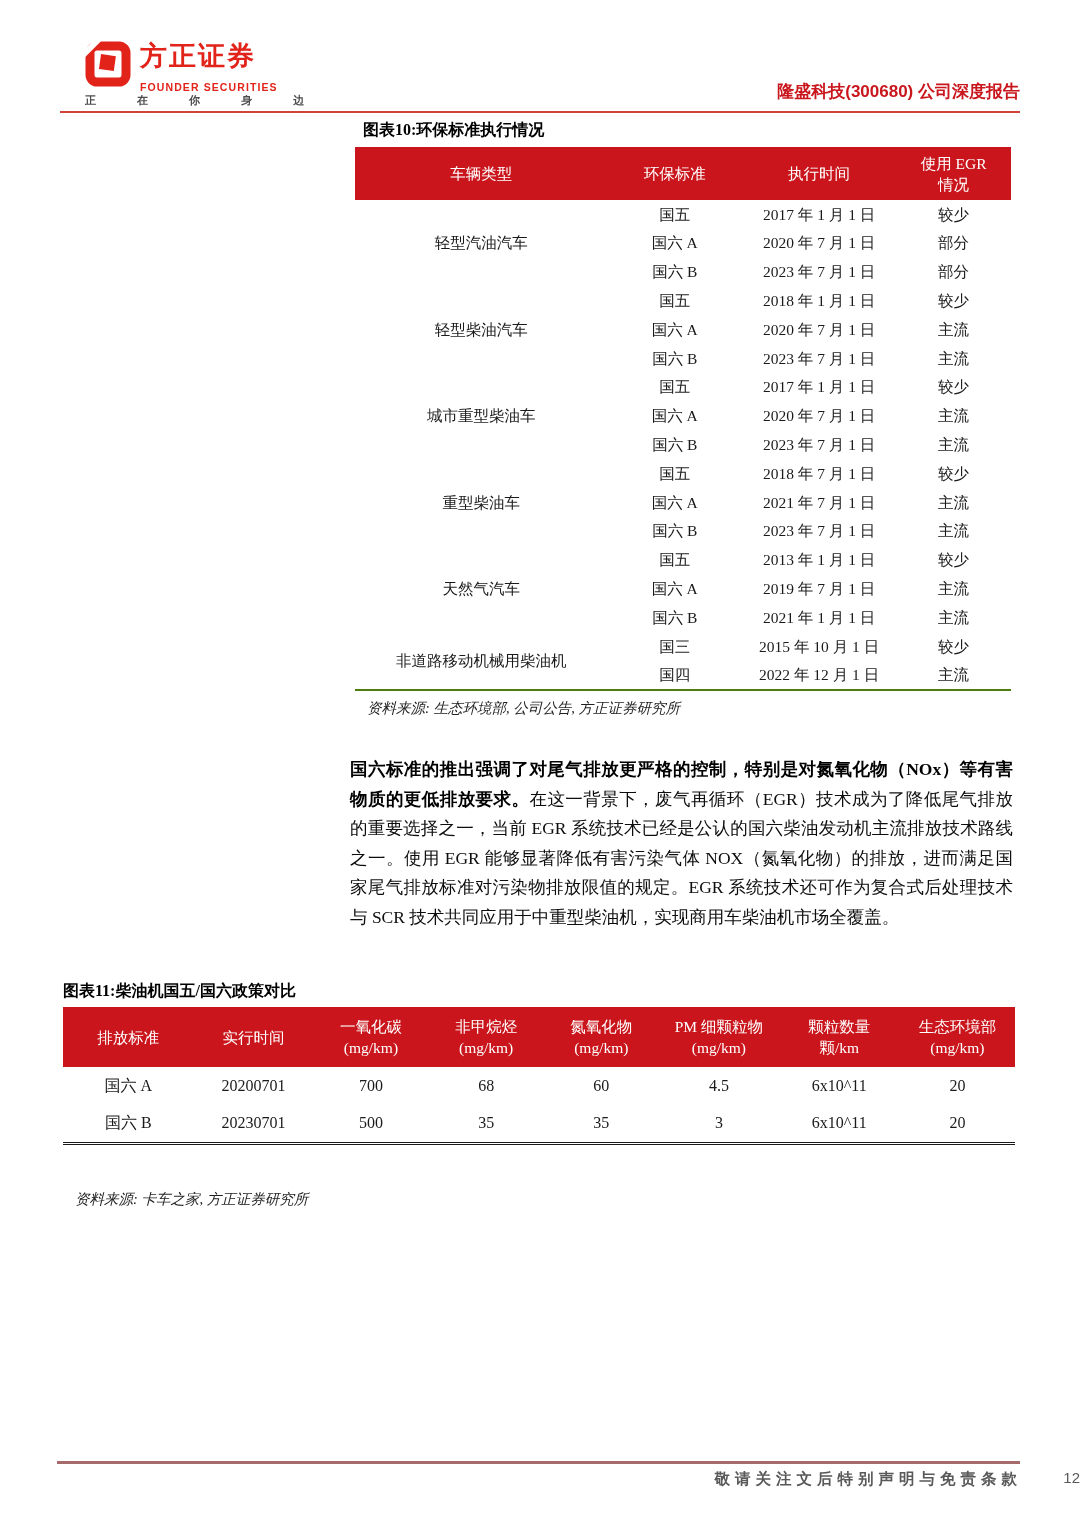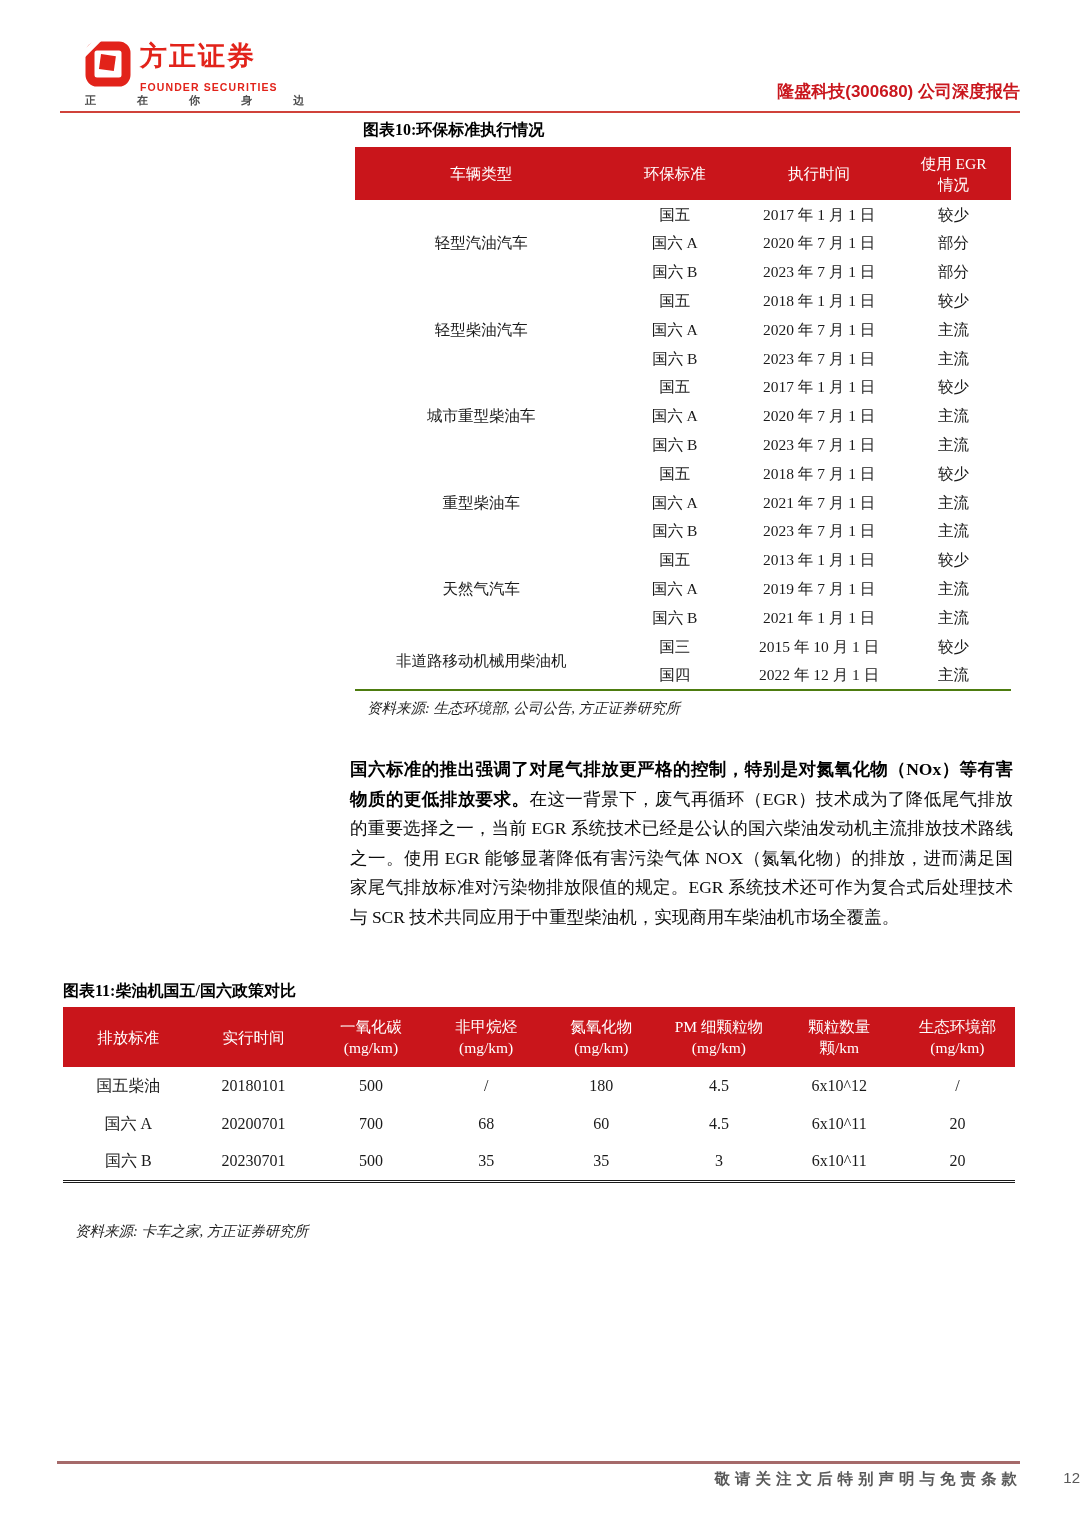--- a/index.html
+++ b/index.html
@@ -269,30 +269,20 @@
             <div>颗/km</div>
           </th>
           <th>
             <div>生态环境部</div>
             <div>(mg/km)</div>
           </th>
         </tr>
       </thead>
     <tbody>
         <tr>
-          <td>国五柴油</td>
-          <td>20180101</td>
-          <td>500</td>
-          <td>/</td>
-          <td>180</td>
-          <td>4.5</td>
-          <td>6x10^12</td>
-          <td>/</td>
-        </tr>
-        <tr>
           <td>国六 A</td>
           <td>20200701</td>
           <td>700</td>
           <td>68</td>
           <td>60</td>
           <td>4.5</td>
           <td>6x10^11</td>
           <td>20</td>
         </tr>
         <tr>
@@ -300,19 +290,19 @@
           <td>20230701</td>
           <td>500</td>
           <td>35</td>
           <td>35</td>
           <td>3</td>
           <td>6x10^11</td>
           <td>20</td>
         </tr>
       </tbody>
   </table>
-  <div class="fig-source" style="left:75px; top:1190px;margin-top:32px;">资料来源: 卡车之家, 方正证券研究所</div>
+  <div class="fig-source" style="left:75px; top:1190px;">资料来源: 卡车之家, 方正证券研究所</div>
 
   <div class="footer-rule"></div>
   <div class="page-number">12</div>
   <div class="footer-note">敬请关注文后特别声明与免责条款</div>
 
 </div>
 
 </body></html>

